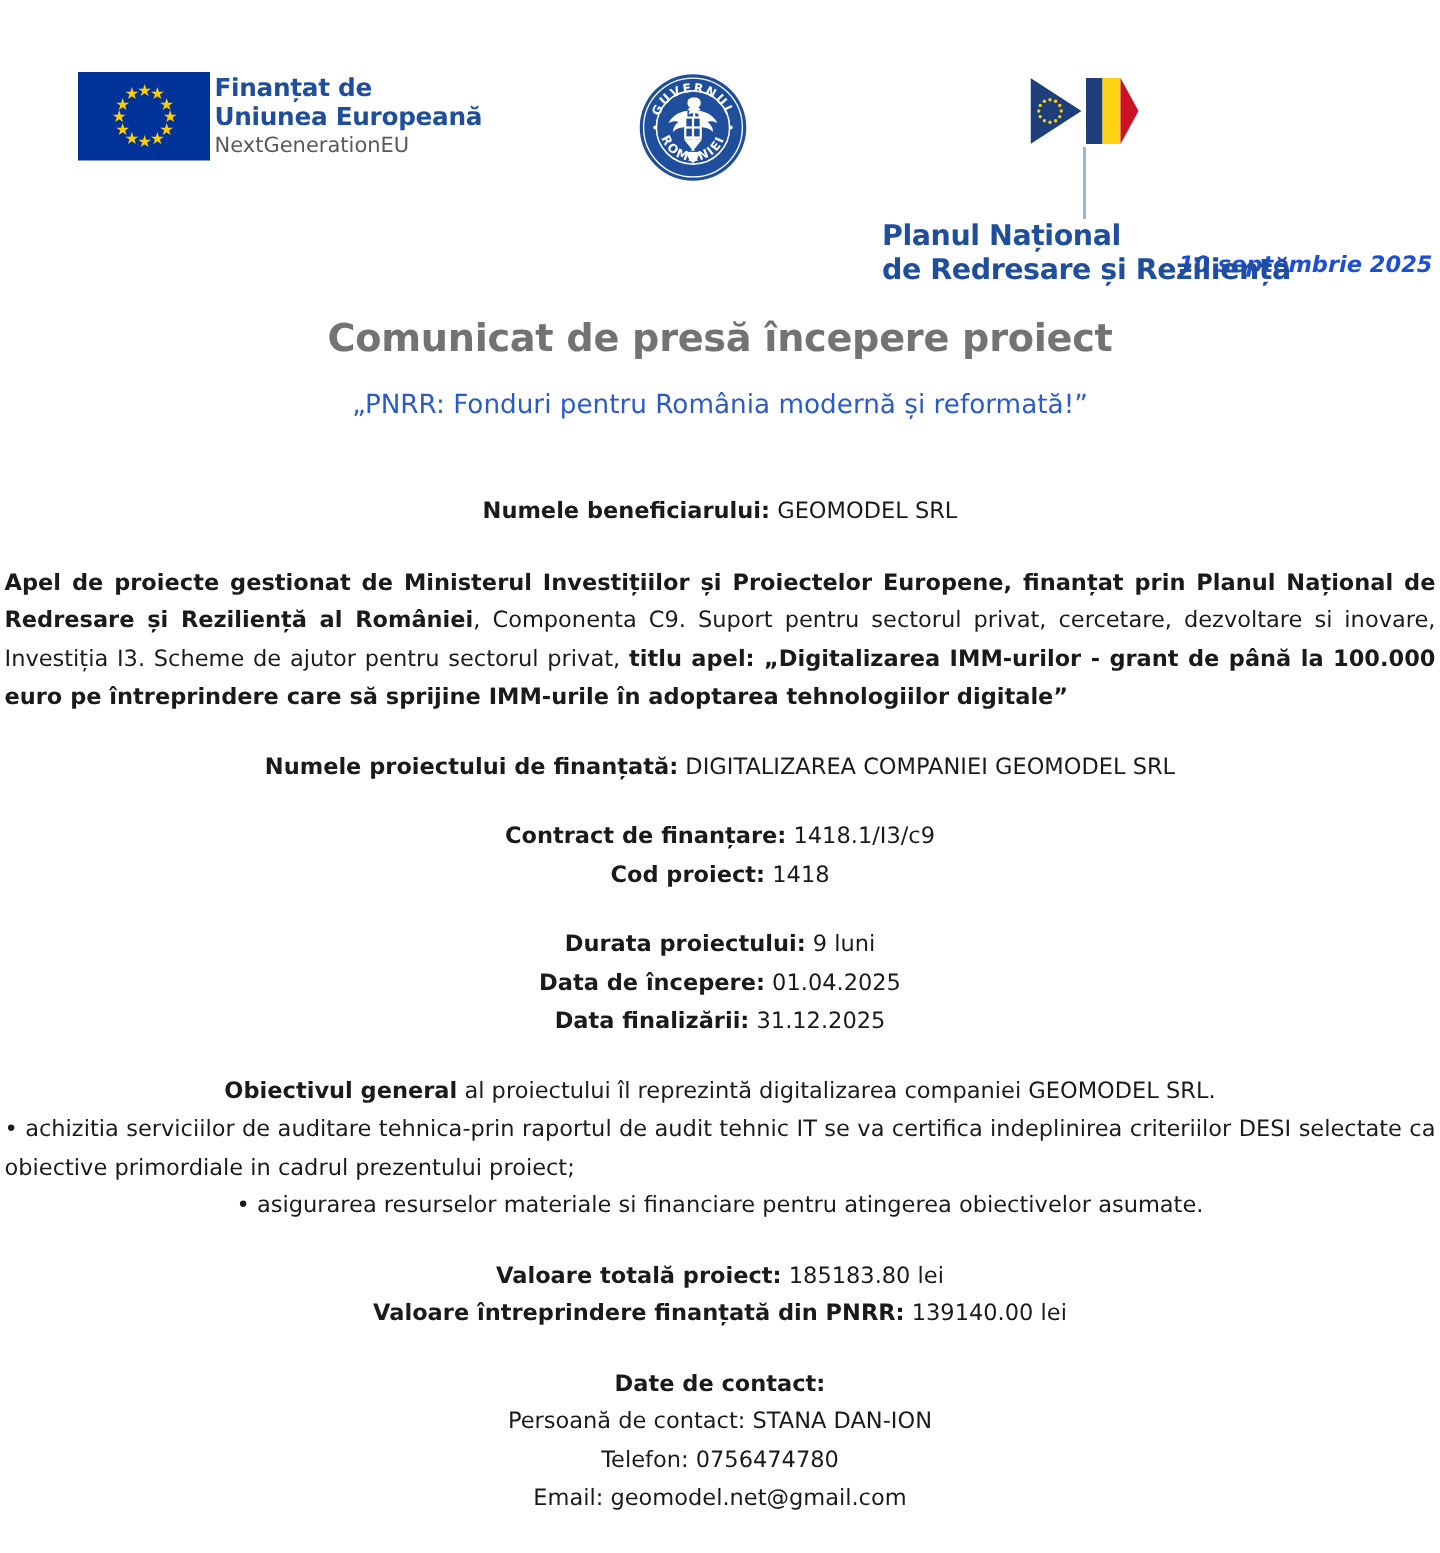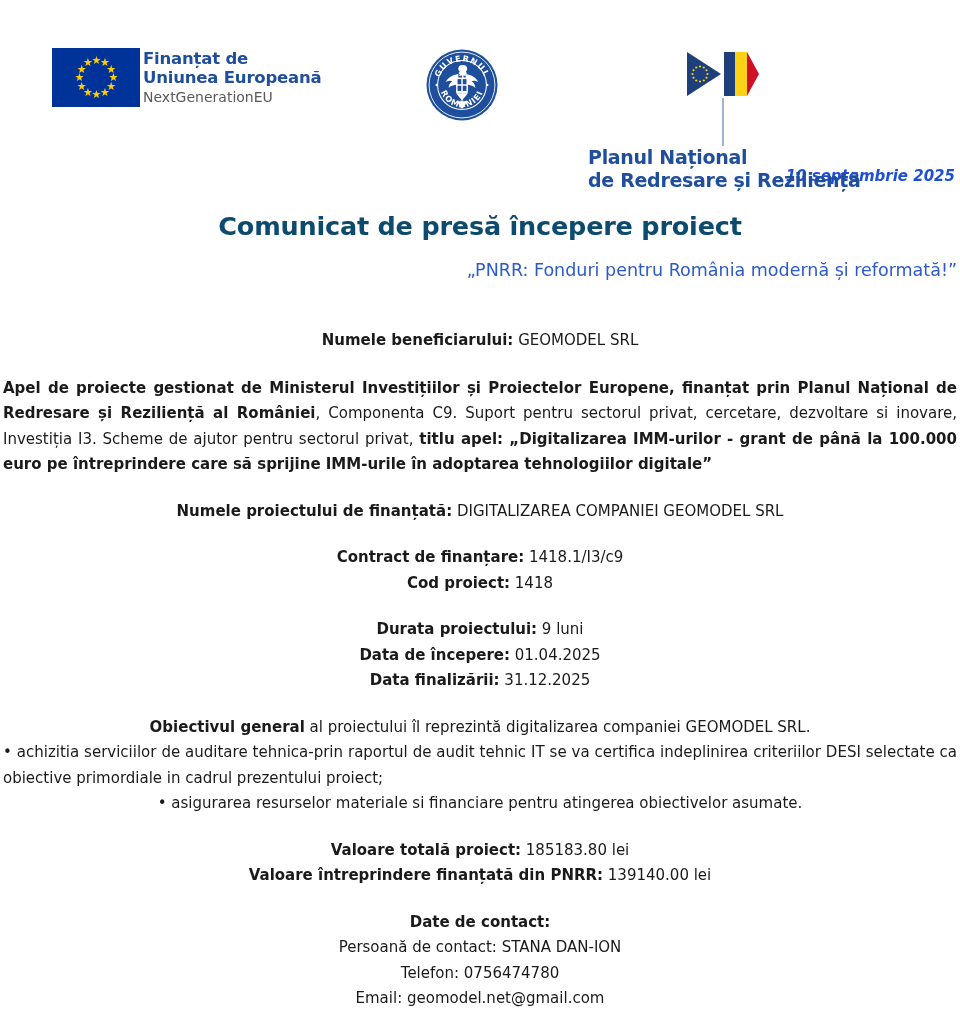--- a/index.html
+++ b/index.html
@@ -112,28 +112,28 @@
     text-align: right;
     font-style: italic;
     font-weight: bold;
     font-size: 15px;
     color: #1d4ed8;
     padding-right: 2px;
     margin-top: 37px;
   }
   h1.title {
     text-align: center;
-    color: #0c4a6e;
+    color: #737373;
     font-size: 25.5px;
     font-weight: bold;
     margin: 26px 0 0 0;
     letter-spacing: -0.2px;
   }
   .subtitle {
-    text-align: right;
+    text-align: center;
     color: #2B5ACB;
     font-size: 17.5px;
     margin-top: 19px;
     font-weight: normal;
   }
 
   .body-text { margin-top: 48px; }
   p.para {
     font-size: 15px;
     line-height: 25.5px;

